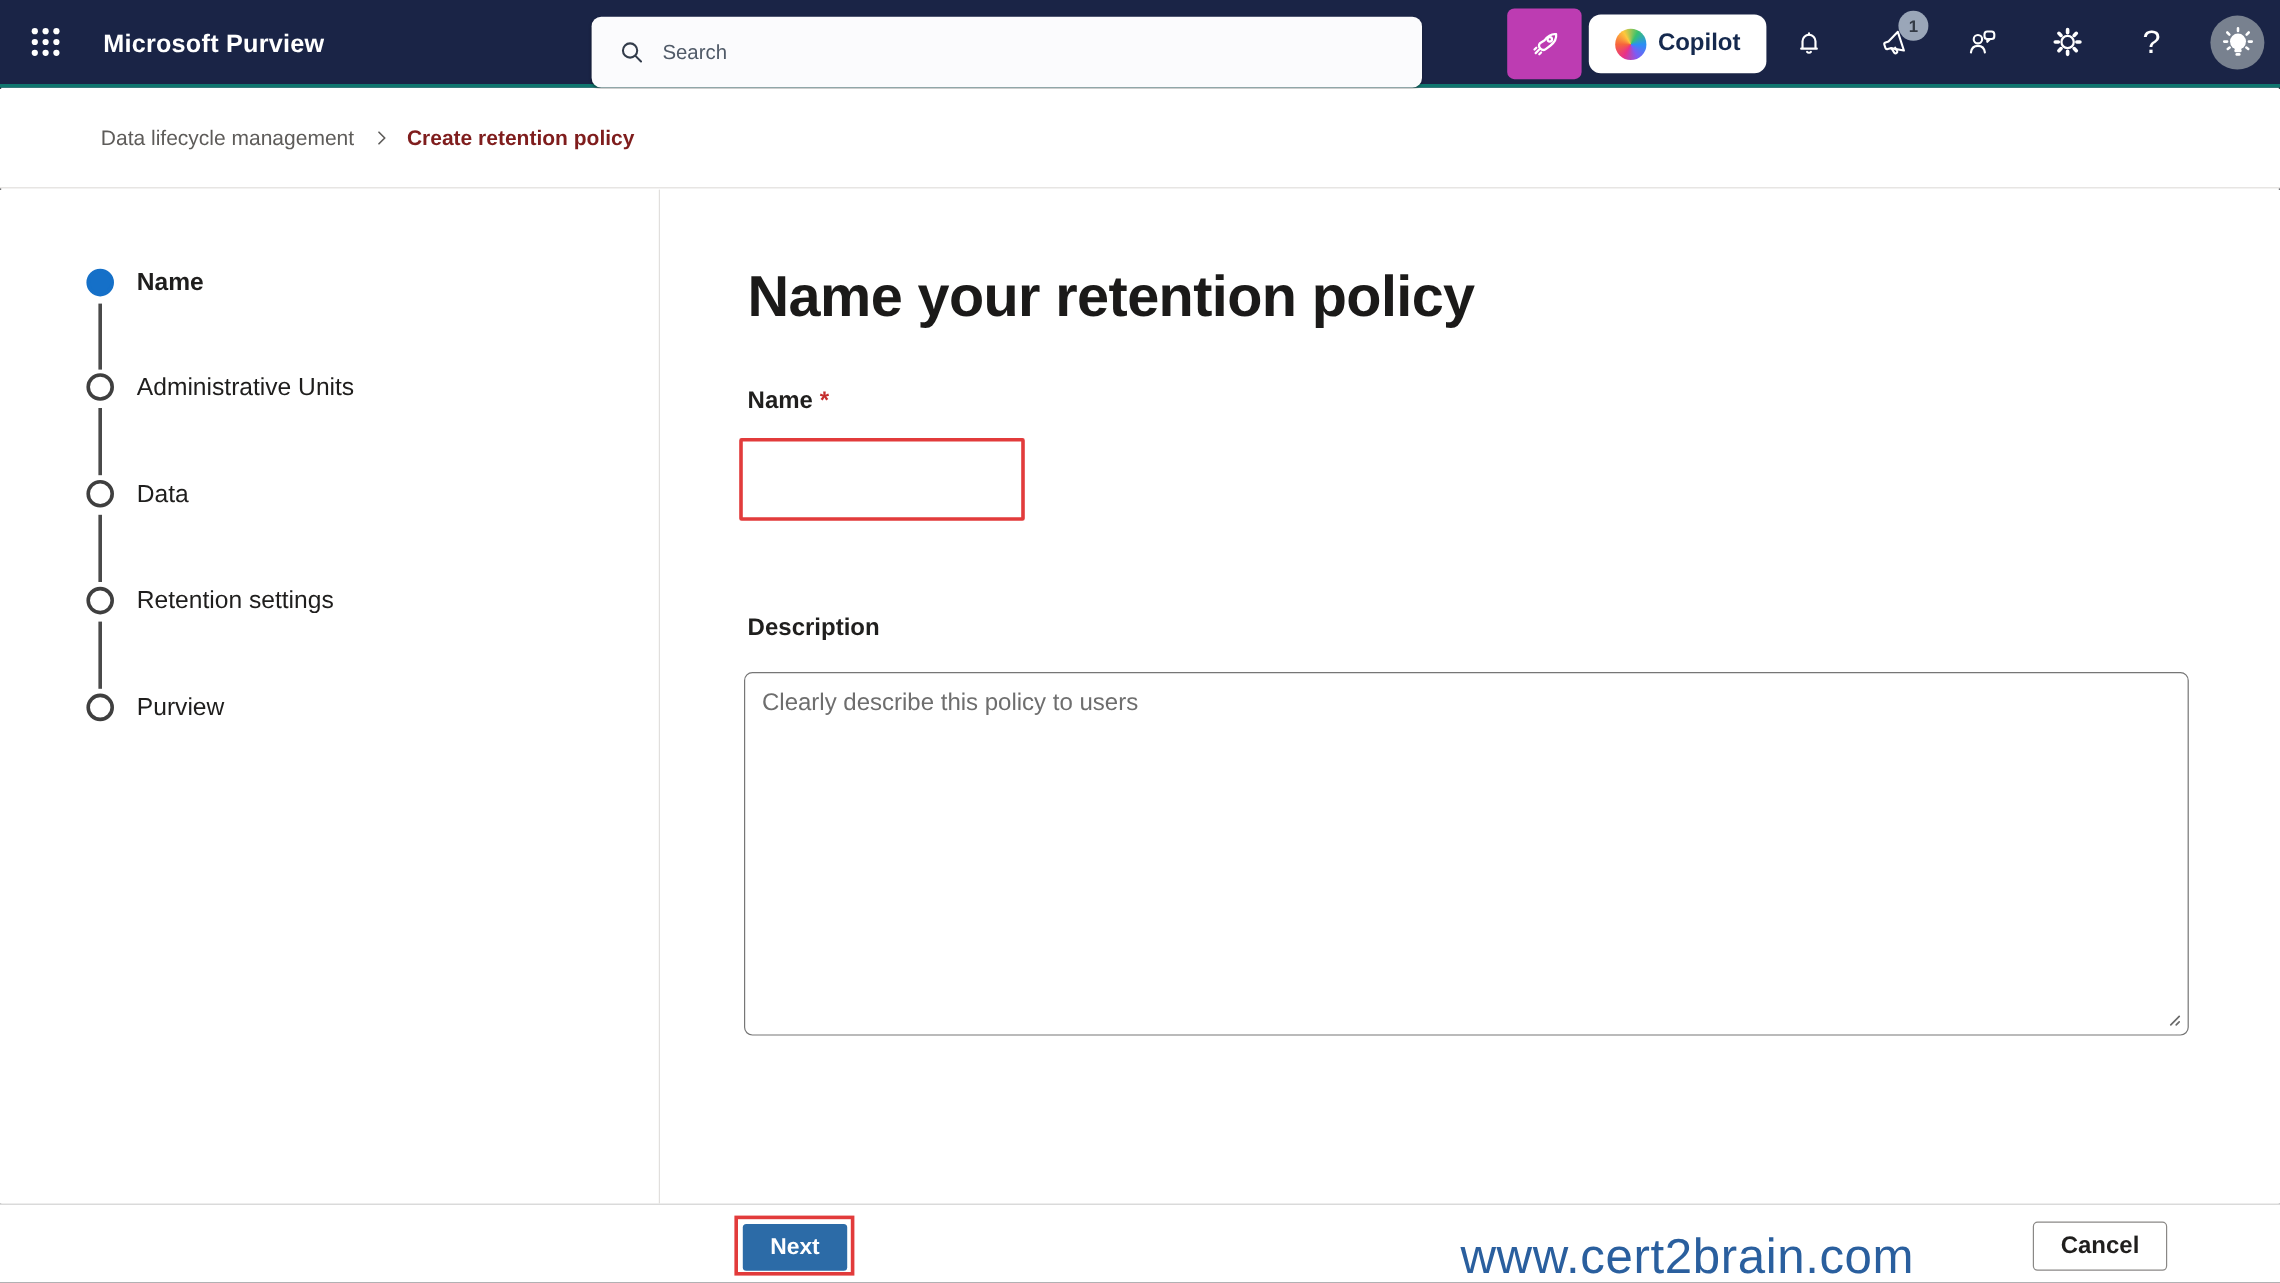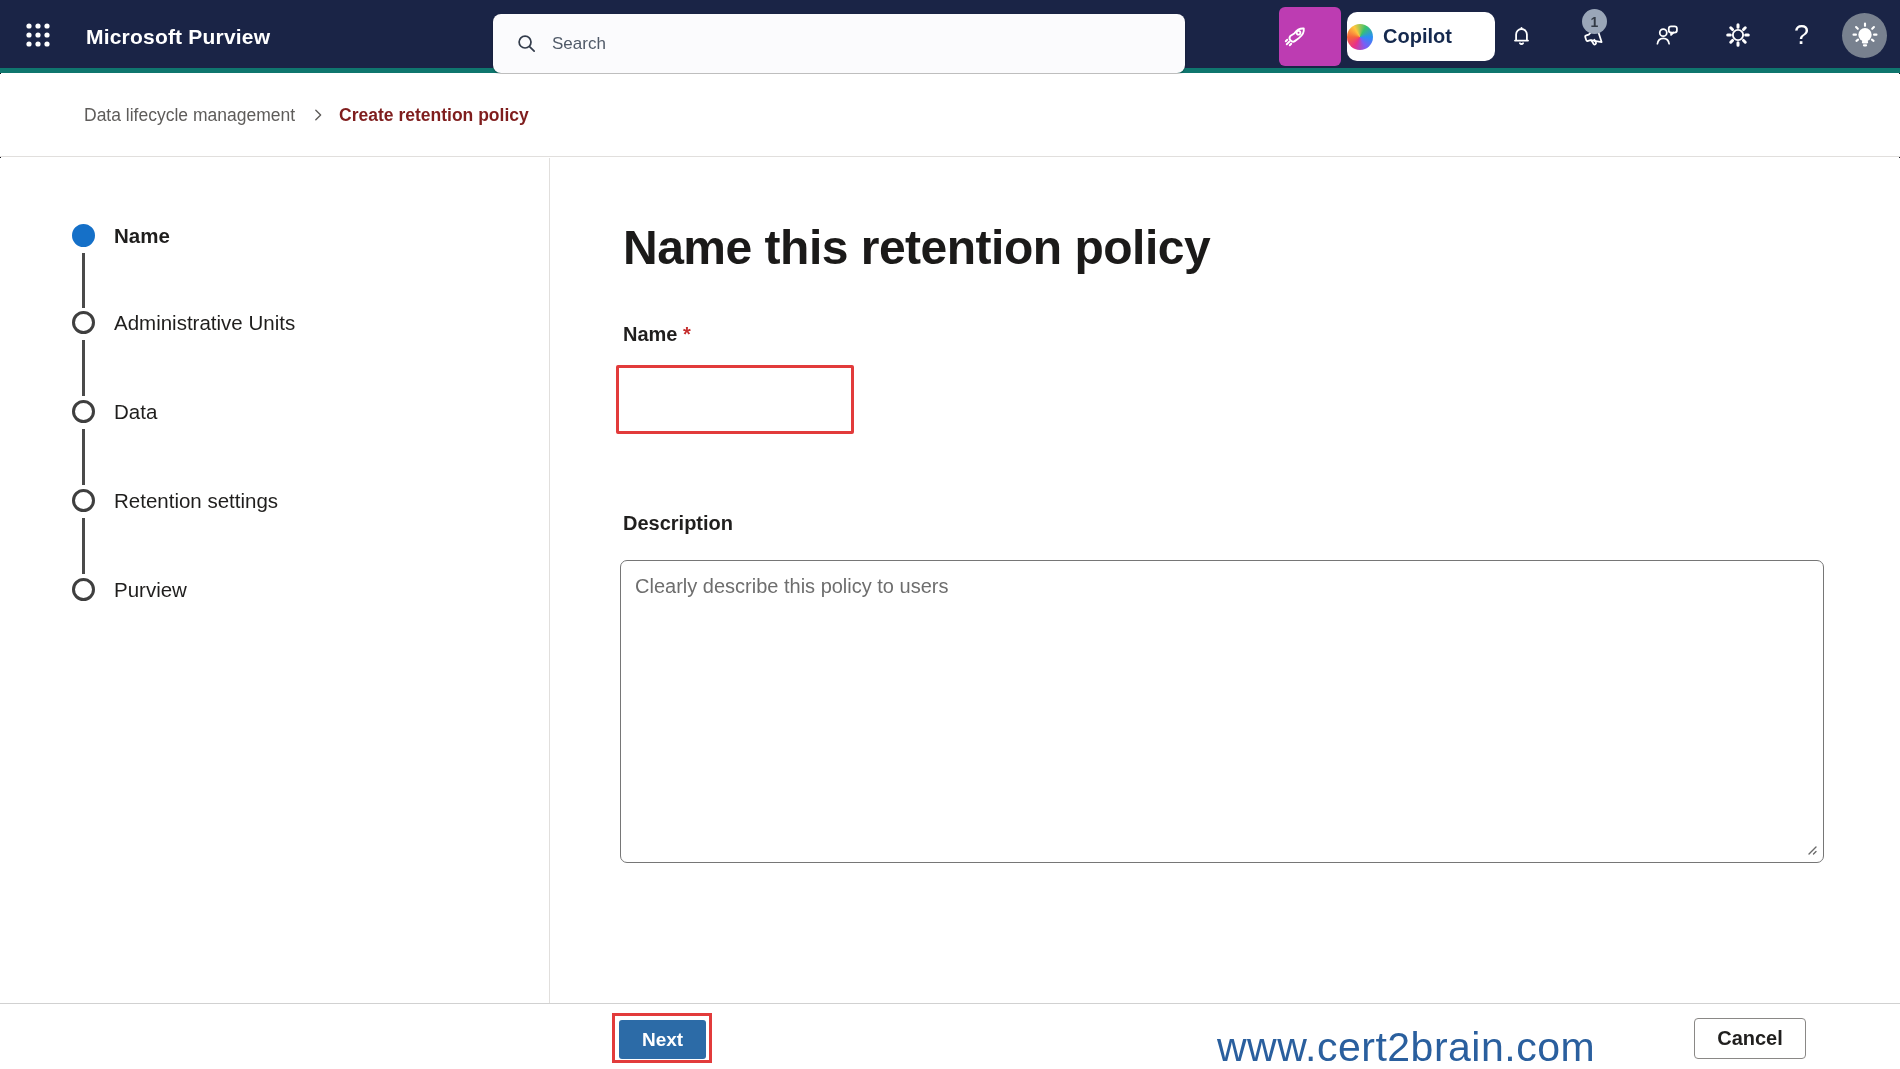--- a/index.html
+++ b/index.html
@@ -1,28 +1,28 @@
 <!DOCTYPE html>
 <html><head>
 <meta charset="utf-8">
 <style>
   * { margin:0; padding:0; box-sizing:border-box; }
   html,body { background:#fff; }
   body { font-family:"Liberation Sans","DejaVu Sans",sans-serif; color:#201f1e; }
   .page { position:relative; width:1900px; height:1069px; background:#fff; overflow:hidden; outline:1px solid #14141c; outline-offset:-1px; }
 
   
-  .topbar { position:absolute; left:0; top:0; width:1900px; height:73px; background:#1a2446; border-bottom:5px solid #0f766e; }
+  .topbar { position:absolute; left:0; top:0; width:1900px; height:73px; background:#1a2446; border-bottom:3px solid #0f766e; }
   .waffle { position:absolute; left:16px; top:13px; width:44px; height:44px; display:flex; align-items:center; justify-content:center; cursor:pointer; }
   .app-title { position:absolute; left:86px; top:0; height:73px; display:flex; align-items:center; color:#fff; font-size:21px; font-weight:700; letter-spacing:.2px; }
   .searchbox { position:absolute; left:493px; top:14px; width:692px; height:59px; background:#fbfbfd; border-radius:8px; display:flex; align-items:center; box-shadow:0 1px 2px rgba(0,0,0,.35); }
   .searchbox .mag { margin-left:22px; display:flex; }
   .searchbox input { border:none; outline:none; background:transparent; margin-left:14px; font-size:17px; color:#3a4352; width:600px; font-family:inherit; }
   .searchbox input::placeholder { color:#505a68; opacity:1; }
-  .tb-btn { position:absolute; display:flex; align-items:center; cursor:pointer;margin-left:23px; }
+  .tb-btn { position:absolute; display:flex; align-items:center; justify-content:center; cursor:pointer; }
   .rocket-btn { left:1256px; top:7px; width:62px; height:59px; background:#bd3cb2; border-radius:6px; }
   .copilot-btn { left:1324px; top:12px; width:148px; height:49px; background:#fff; border-radius:10px; gap:10px; }
   .copilot-logo { width:26px; height:26px; border-radius:50%; background:conic-gradient(from 210deg,#e8308a,#f6653c,#ffc83d,#37c26e,#2a8ff5,#7b5cf5,#e8308a); }
   .copilot-label { font-size:20px; font-weight:700; color:#15294e; }
   .icon-btn { width:44px; height:44px; top:13px; }
   .badge { position:absolute; left:1582px; top:9px; width:25px; height:25px; border-radius:50%; background:#9aa6b8; color:#333a45; font-size:14px; font-weight:700; display:flex; align-items:center; justify-content:center; z-index:2; }
   .help-q { color:#fff; font-size:27px; font-weight:400; }
   .avatar { position:absolute; left:1842px; top:13px; width:45px; height:45px; border-radius:50%; background:#78818f; display:flex; align-items:center; justify-content:center; cursor:pointer; }
 
   
@@ -184,21 +184,21 @@
 
     <div class="step-circle" style="top:331px;"></div>
     <div class="step-label" style="top:331px;">Retention settings</div>
     <div class="connector" style="top:360px; height:56px;"></div>
 
     <div class="step-circle" style="top:420px;"></div>
     <div class="step-label" style="top:420px;">Purview</div>
   </div>
 
   <div class="content">
-    <div class="h1">Name this retention policy</div>
+    <div class="h1">Name your retention policy</div>
 
     <div class="field-label" style="top:165px;">
       <span>Name</span>
       <span class="req">*</span>
     </div>
     <div class="red-box" style="left:65px; top:207px; width:238px; height:69px;"></div>
 
     <div class="field-label" style="top:354px;">
       <span>Description</span>
     </div>

